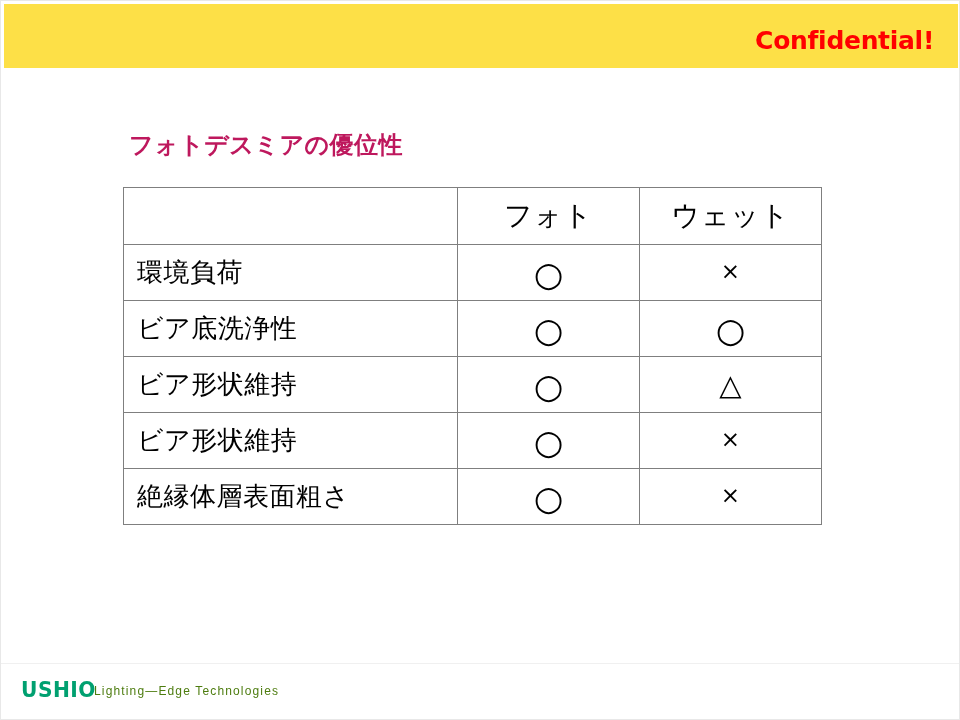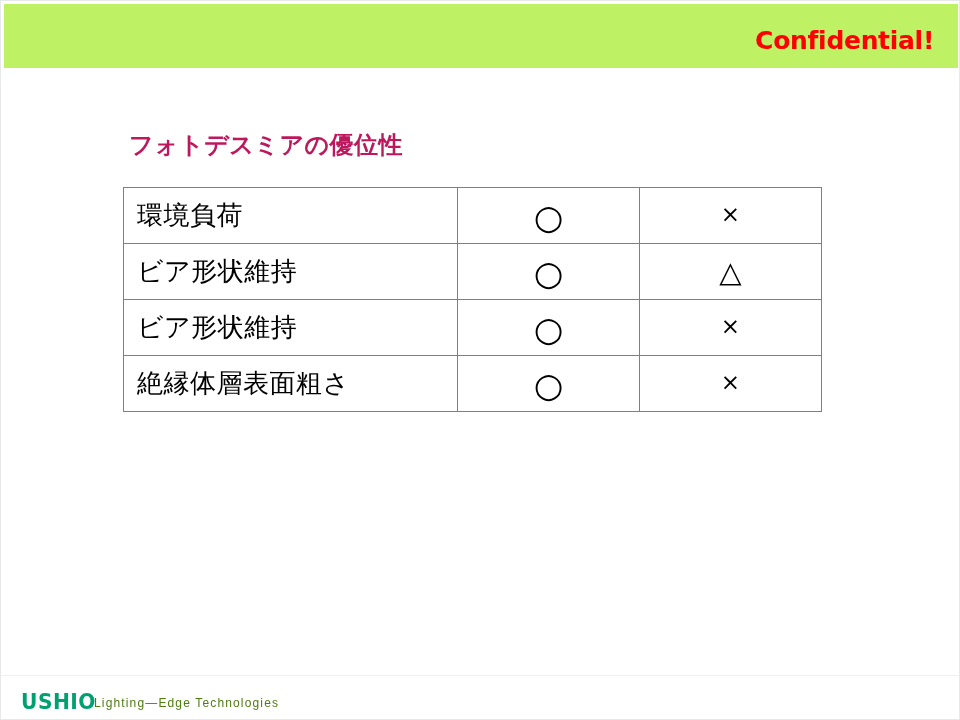--- a/index.html
+++ b/index.html
@@ -21,21 +21,21 @@
     border: 1px solid #e8e8e8;
   }
 
   
   .header-bar {
     position: absolute;
     left: 3px;
     top: 3px;
     width: 954px;
     height: 64px;
-    background: #bef264;
+    background: #fde047;
     box-sizing: border-box;
   }
   .confidential {
     position: absolute;
     right: 24px;
     top: 22px;
     color: #FF0000;
     font-family: "DejaVu Sans", "Liberation Sans", sans-serif;
     font-size: 25px;
     font-weight: bold;
@@ -129,21 +129,21 @@
     position: relative;
     top: 1px;
   }
 
   
   .footer {
     position: absolute;
     left: 0;
     bottom: 0;
     width: 960px;
-    height: 44px;
+    height: 56px;
   }
   .footer-rule {
     position: absolute;
     left: 0;
     top: 0;
     width: 960px;
     height: 1px;
     background: #f0f0f0;
   }
   .logo-ushio {
@@ -181,31 +181,45 @@
   <div class="slide-title">フォトデスミアの優位性</div>
 
   <div class="table-wrap">
     <table class="compare">
       <colgroup>
         <col class="col-label">
         <col class="col-data">
         <col class="col-data">
       </colgroup>
       <tbody>
+        <tr class="hdr-row">
+          <td class="blank"></td>
+          <td>フォト</td>
+          <td>ウェット</td>
+        </tr>
 
         <tr class="data-row">
           <td class="cell-label">環境負荷</td>
           <td class="cell-mark">
             <span class="mark mark-circle">○</span>
           </td>
           <td class="cell-mark">
             <span class="mark mark-cross">×</span>
           </td>
         </tr>
 
+        <tr class="data-row">
+          <td class="cell-label">ビア底洗浄性</td>
+          <td class="cell-mark">
+            <span class="mark mark-circle">○</span>
+          </td>
+          <td class="cell-mark">
+            <span class="mark mark-circle">○</span>
+          </td>
+        </tr>
 
         <tr class="data-row">
           <td class="cell-label">ビア形状維持</td>
           <td class="cell-mark">
             <span class="mark mark-circle">○</span>
           </td>
           <td class="cell-mark">
             <span class="mark mark-triangle">△</span>
           </td>
         </tr>

